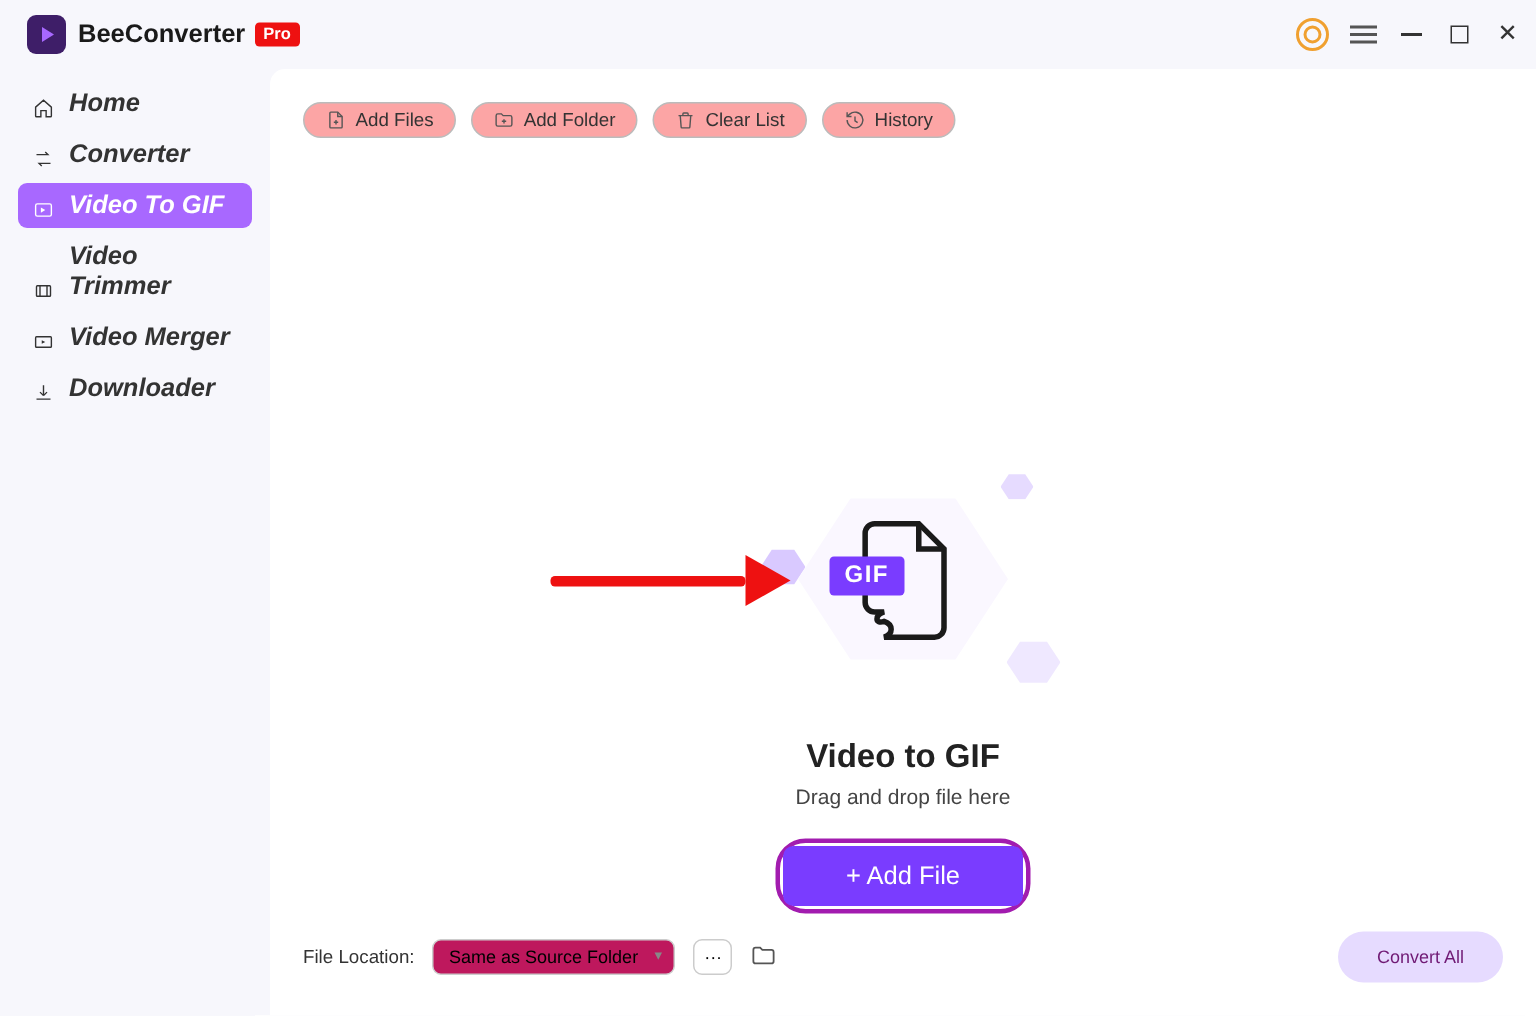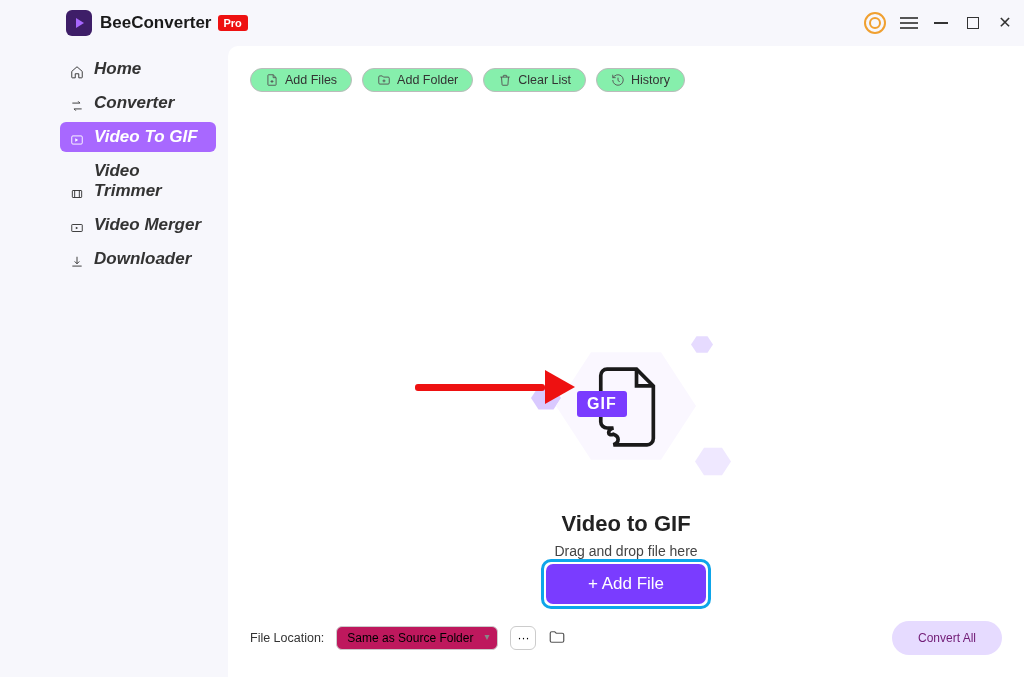--- a/index.html
+++ b/index.html
@@ -1,17 +1,17 @@
 <!DOCTYPE html>
 <html><head>
 <meta charset="utf-8">
 <style>
 * { box-sizing: border-box; margin: 0; padding: 0; font-family: -apple-system, "Segoe UI", Arial, sans-serif; }
 html, body { width: 1024px; height: 677px; overflow: hidden; background: #fff; }
-.app { width: 1024px; height: 677px; background: #f7f7fc; position: relative; display: flex; flex-direction: column; padding-left: 48px; }
+.app { width: 1024px; height: 677px; background: #f7f7fc; position: relative; display: flex; flex-direction: column; }
 
 
 .titlebar { height: 46px; display: flex; align-items: center; padding: 0 10px 0 18px; }
 .logo-box { width: 26px; height: 26px; background: #3e1e68; border-radius: 6px; display: flex; align-items: center; justify-content: center; }
 .logo-tri { width: 0; height: 0; border-left: 8px solid #a868ff; border-top: 5px solid transparent; border-bottom: 5px solid transparent; margin-left: 2px;}
 .brand { font-weight: 700; font-size: 17px; margin-left: 8px; color: #1a1a1a; }
 .pro-badge { background: #e11; color: #fff; font-size: 11px; font-weight: 600; padding: 2px 6px; border-radius: 3px; margin-left: 6px; }
 .titlebar-right { margin-left: auto; display: flex; align-items: center; gap: 14px; }
 .user-icon { width: 22px; height: 22px; border: 2px solid #f0a030; border-radius: 50%; display:flex;align-items:center;justify-content:center;}
 .user-icon::after{content:'';width:8px;height:8px;border:2px solid #f0a030;border-radius:50%;}
@@ -27,38 +27,38 @@
 .sidebar { width: 180px; padding: 8px 12px; }
 .nav-item { display:flex; align-items:flex-end; gap:10px; padding: 5px 10px; font-size: 17px; color:#333; border-radius:6px; margin-bottom:4px; cursor:pointer; font-weight:600;font-style:italic;}
 .nav-item.active { background:#a868ff; color:#fff; }
 .nav-icon { width:14px; height:14px; display:flex;align-items:center;justify-content:center; color:inherit;}
 .nav-icon svg{width:14px;height:14px;stroke:currentColor;fill:none;stroke-width:1.6;}
 
 .main { flex:1; background:#fff; border-top-left-radius: 10px; display:flex; flex-direction:column; padding: 22px; position:relative;}
 
 
 .toolbar { display:flex; gap:10px; }
-.tb-btn { display:flex; align-items:center; gap:6px; border:1px solid #bbb; border-radius:14px; padding: 4px 14px; font-size:12.5px; background:#86efac; cursor:pointer; color:#333;}
+.tb-btn { display:flex; align-items:center; gap:6px; border:1px solid #bbb; border-radius:14px; padding: 4px 14px; font-size:12.5px; background:#fca5a5; cursor:pointer; color:#333;}
 .tb-icon {width:14px;height:14px;display:flex;align-items:center;justify-content:center;}
 .tb-icon svg{width:14px;height:14px;stroke:#555;fill:none;stroke-width:1.6;}
 
 
 .center { flex:1; display:flex; flex-direction:column; align-items:center; justify-content:flex-end; position:relative;}
 .hex-wrap{position:relative;width:210px;height:170px;margin-bottom:10px;}
 .hex{position:absolute;background:#f3edff;}
 .hex.main-hex{width:140px;height:122px;left:35px;top:20px;clip-path:polygon(25% 6%,75% 6%,100% 50%,75% 94%,25% 94%,0 50%);background:#faf7ff;}
 .hex.s1{width:30px;height:26px;left:10px;top:60px;clip-path:polygon(25% 6%,75% 6%,100% 50%,75% 94%,25% 94%,0 50%);background:#d9c9ff;}
 .hex.s2{width:22px;height:19px;right:18px;top:10px;clip-path:polygon(25% 6%,75% 6%,100% 50%,75% 94%,25% 94%,0 50%);background:#e6dbff;}
 .hex.s3{width:36px;height:31px;right:0;bottom:18px;clip-path:polygon(25% 6%,75% 6%,100% 50%,75% 94%,25% 94%,0 50%);background:#efe8ff;}
 .gif-file{position:absolute;left:72px;top:42px;width:66px;height:82px;}
 .gif-file svg{width:66px;height:82px;}
 .gif-label{position:absolute;left:56px;top:66px;background:#7a3cff;color:#fff;font-weight:700;font-size:16px;padding:4px 10px;border-radius:3px;letter-spacing:1px;}
 .center h2{font-size:22px;font-weight:700;color:#222;margin-top:6px;}
 .center .sub{font-size:14px;color:#444;margin-top:6px;}
-.add-file-wrap{margin-top:0;border:3px solid #0ea5e9; padding:2px;border-radius:10px;}
+.add-file-wrap{margin-top:20px;border:3px solid #a21caf; padding:2px;border-radius:20px;}
 .add-file{background:#7a3cff;color:#fff;border:none;padding:10px 42px;font-size:17px;border-radius:7px;cursor:pointer;}
 .arrow{position:absolute;left:165px;top:278px;width:160px;height:34px;}
 .arrow-line{position:absolute;top:14px;left:0;width:130px;height:7px;background:#e11;border-radius:3px;}
 .arrow-head{position:absolute;right:0;top:0;width:0;height:0;border-left:30px solid #e11;border-top:17px solid transparent;border-bottom:17px solid transparent;}
 
 
 .footer { display:flex; align-items:center; gap:12px; padding-top:12px;}
 .fl-label{font-size:12.5px;color:#333;}
 .fl-select{border:1px solid #ccc;border-radius:6px;padding:4px 24px 4px 10px;font-size:12px;background:#be185d;position:relative;min-width:150px;}
 .fl-select::after{content:'▾';position:absolute;right:8px;top:4px;font-size:10px;color:#888;}

